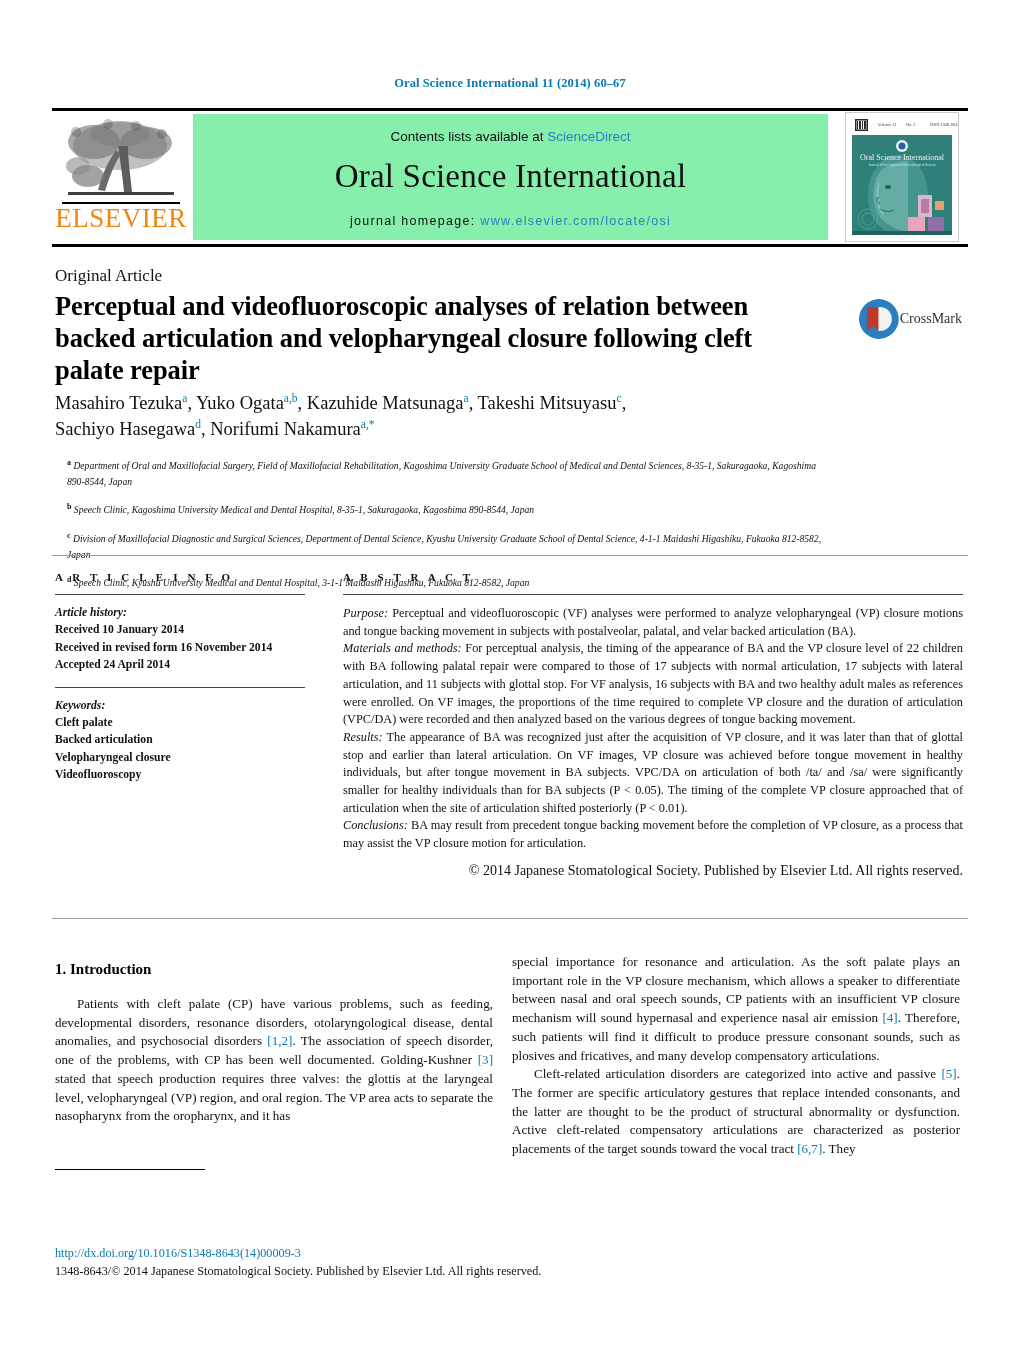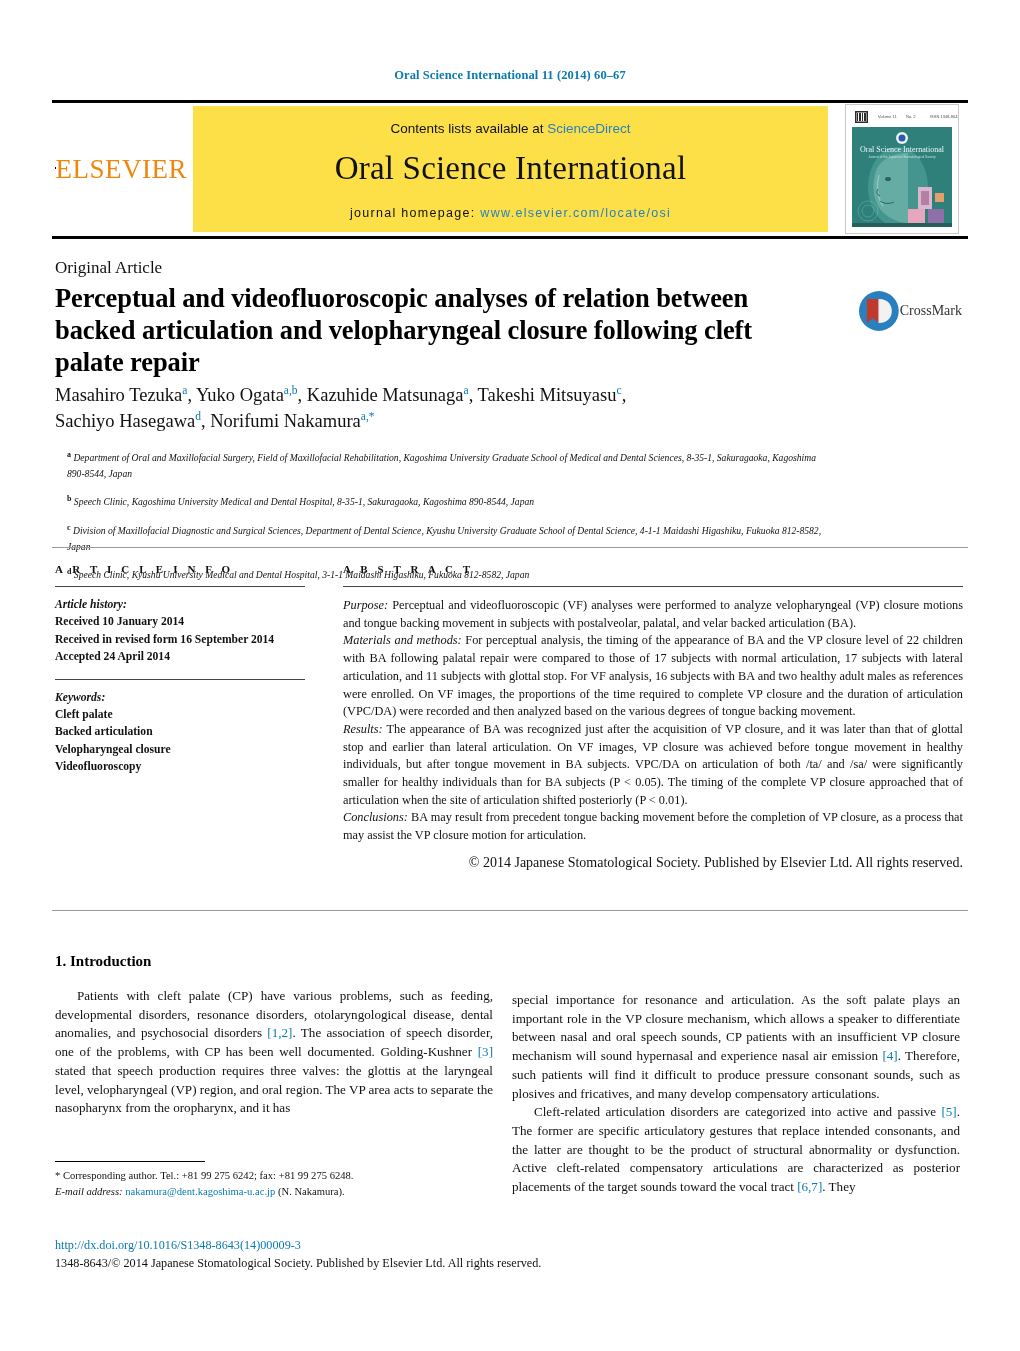--- a/index.html
+++ b/index.html
@@ -4,50 +4,50 @@
 <style>
   html,body{margin:0;padding:0;}
   body{
     width:1020px;height:1351px;
     background:#ffffff;
     font-family:"Liberation Serif", serif;
     color:#000;
     position:relative;
     overflow:hidden;
   }
-  .page{position:absolute;left:0;top:0;width:1020px;height:1088px;text-decoration:underline;}
+  .page{position:absolute;left:0;top:8px;width:1020px;height:1088px;text-decoration:underline;}
 
   
   .runhead{
     position:absolute;left:0;top:68px;width:1020px;
     text-align:center;
     font-family:"Liberation Serif", serif;
     font-weight:bold;
     font-size:12.5px;
     color:#0b7ab0;
     letter-spacing:.1px;
   }
   .rule-top{position:absolute;left:52px;top:100px;width:916px;height:2.5px;background:#000;}
   .rule-bottom{position:absolute;left:52px;top:236px;width:916px;height:2.5px;background:#000;}
 
   .elsevier-logo{
     position:absolute;left:55px;top:108px;width:132px;height:122px;
-    display:flex;flex-direction:row;align-items:center;justify-content:center;
+    display:flex;flex-direction:column;align-items:center;justify-content:flex-start;
   }
   .tree-wrap{width:126px;height:88px;overflow:hidden;position:relative;}
   .els-word{
     font-family:"Liberation Serif", serif;
     font-size:27px;color:#f0860e;letter-spacing:.5px;line-height:1;
     margin-top:1px;
   }
   .els-rule{width:118px;height:1.6px;background:#000;margin-top:-2px;}
 
   .journal-band{
     position:absolute;left:193px;top:106px;width:635px;height:126px;
-    background:#fde047;
+    background:#86efac;
     display:flex;flex-direction:column;align-items:center;justify-content:center;
   }
   .contents-line{font-size:13.5px;color:#111;margin-top:2px;font-family:"Liberation Sans",sans-serif;}
   .contents-line .sd{color:#2a7fbf;}
   .journal-name{
     font-family:"Liberation Serif", serif;
     font-size:33px;color:#111;margin-top:14px;letter-spacing:.2px;
   }
   .homepage{
     font-family:"Liberation Sans",sans-serif;
@@ -110,21 +110,21 @@
 
   .abs-body{font-size:12.3px;line-height:1.44;margin-top:10px;text-align:justify;color:#111;}
   .abs-body p{margin:0;}
   .abs-body .lead{font-style:italic;}
   .copyright{margin-top:8px;text-align:right;font-size:14px;}
 
   .hr-wide2{position:absolute;left:52px;top:910px;width:916px;height:1px;background:#9a9a9a;}
 
   
   .col-left{position:absolute;left:55px;top:945px;width:438px;}
-  .col-right{position:absolute;left:512px;top:945px;width:448px;margin-top:46px;}
+  .col-right{position:absolute;left:512px;top:945px;width:448px;}
   .sec-title{font-size:15px;font-weight:bold;margin:8px 0 17px 0;color:#000;}
   .body-p{font-size:13.1px;line-height:1.43;text-align:justify;margin:0;color:#111;text-indent:22px;}
   .body-p.cont{text-indent:0;}
   .ref{color:#0b7ab0;}
 
   .foot-rule{position:absolute;left:55px;top:1161px;width:150px;height:1px;background:#000;}
   .footnote{
     position:absolute;left:55px;top:1168px;width:440px;
     font-size:10.6px;line-height:1.5;color:#111;font-style:italic;
   }
@@ -255,21 +255,21 @@
   </div>
 
   <div class="hr-wide"></div>
 
   <div class="infocol">
     <div class="sec-head">A R T I C L E    I N F O</div>
     <div class="thin-rule"></div>
     <div class="info-body">
       <div class="it">Article history:</div>
       <div>Received 10 January 2014</div>
-      <div>Received in revised form 16 September 2014</div>
+      <div>Received in revised form 16 November 2014</div>
       <div>Accepted 24 April 2014</div>
     </div>
     <div class="thin-rule2"></div>
     <div class="kw">
       <div class="it">Keywords:</div>
       <div>Cleft palate</div>
       <div>Backed articulation</div>
       <div>Velopharyngeal closure</div>
       <div>Videofluoroscopy</div>
     </div>
@@ -293,21 +293,17 @@
     <div class="sec-title">1.  Introduction</div>
     <p class="body-p"><span>Patients with cleft palate (CP) have various problems, such as feeding, developmental disorders, resonance disorders, otolaryngological disease, dental anomalies, and psychosocial disorders </span><span class="ref">[1,2]</span><span>. The association of speech disorder, one of the problems, with CP has been well documented. Golding-Kushner </span><span class="ref">[3]</span><span> stated that speech production requires three valves: the glottis at the laryngeal level, velopharyngeal (VP) region, and oral region. The VP area acts to separate the nasopharynx from the oropharynx, and it has</span></p>
   </div>
 
   <div class="col-right">
     <p class="body-p cont"><span>special importance for resonance and articulation. As the soft palate plays an important role in the VP closure mechanism, which allows a speaker to differentiate between nasal and oral speech sounds, CP patients with an insufficient VP closure mechanism will sound hypernasal and experience nasal air emission </span><span class="ref">[4]</span><span>. Therefore, such patients will find it difficult to produce pressure consonant sounds, such as plosives and fricatives, and many develop compensatory articulations.</span></p>
     <p class="body-p"><span>Cleft-related articulation disorders are categorized into active and passive </span><span class="ref">[5]</span><span>. The former are specific articulatory gestures that replace intended consonants, and the latter are thought to be the product of structural abnormality or dysfunction. Active cleft-related compensatory articulations are characterized as posterior placements of the target sounds toward the vocal tract </span><span class="ref">[6,7]</span><span>. They</span></p>
   </div>
 
   <div class="foot-rule"></div>
-  <div class="footnote">
-    <div><span class="star">*</span><span class="nm"> Corresponding author. Tel.: +81 99 275 6242; fax: +81 99 275 6248.</span></div>
-    <div><span>E-mail address:</span> <span class="email">nakamura@dent.kagoshima-u.ac.jp</span><span class="nm"> (N. Nakamura).</span></div>
-  </div>
 
   <div class="doi">http://dx.doi.org/10.1016/S1348-8643(14)00009-3</div>
   <div class="issn">1348-8643/© 2014 Japanese Stomatological Society. Published by Elsevier Ltd. All rights reserved.</div>
 
 </div>
 
 </body></html>

